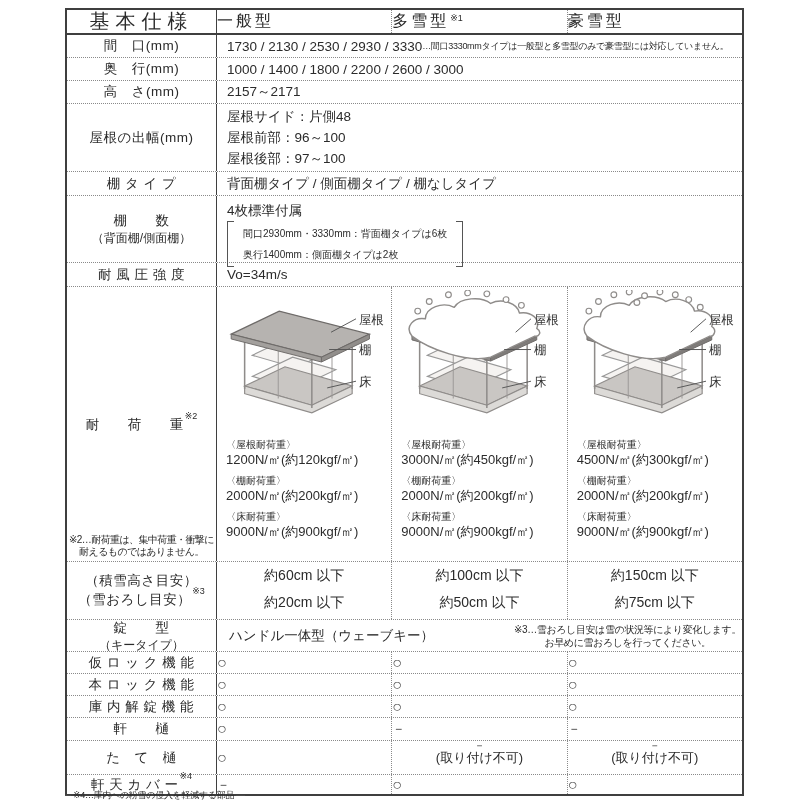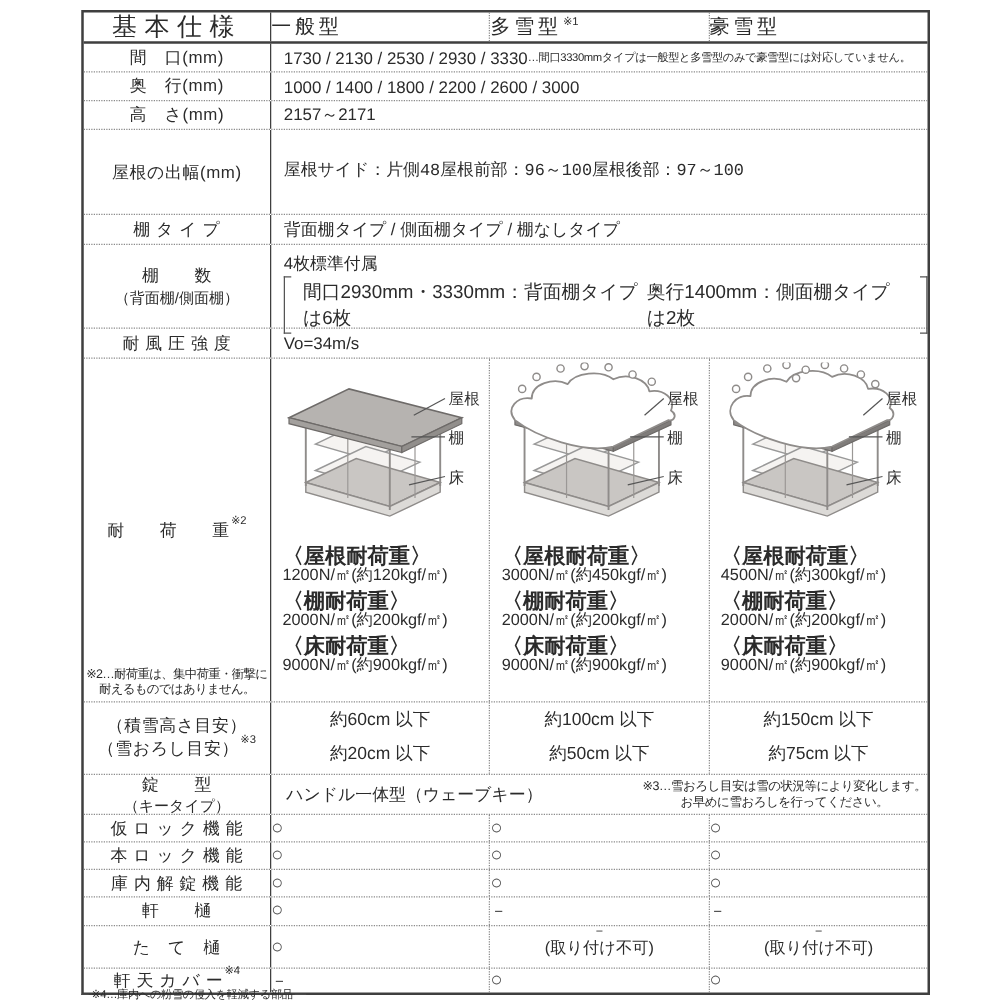--- a/index.html
+++ b/index.html
@@ -15,33 +15,33 @@
   .dc{flex:1 1 0;display:flex;align-items:center;box-sizing:border-box;}
   .dc.dot{border-left:1px dotted #8a8a8a;}
   .spanc{flex:1 1 0;display:flex;align-items:center;padding-left:10px;box-sizing:border-box;}
   .h25{height:25px}.h23{height:23px}.h24{height:24px}.h68{height:68px}.h67{height:67px}
   .h275{height:275px}.h58{height:58px}.h32{height:32px}.h22{height:22px}.h34{height:34px}.h19{height:19px}
   .hdr0{font-size:20px;letter-spacing:6px;}
   .hdrT{font-size:16px;letter-spacing:3px;}
   sup.mark{font-size:9px;letter-spacing:0;position:relative;top:-4px;margin-left:1px;}
   .val{font-size:13.5px;white-space:nowrap;}
   .inline-note{font-size:9px;letter-spacing:-.3px;margin-left:0;white-space:nowrap;color:#2b2b2b;}
-  .vlines{display:flex;flex-direction:row;justify-content:center;font-size:13.5px;line-height:21px;font-family:Liberation Mono, monospace;}
+  .vlines{display:flex;flex-direction:column;justify-content:center;font-size:13.5px;line-height:21px;}
   .lbl2{font-size:12px;letter-spacing:0;line-height:15px;margin-top:1px;}
   .tanasu-wrap{display:flex;flex-direction:column;justify-content:center;margin-top:11px;}
   .tanasu-top{font-size:13.5px;line-height:18px;}
   .bracket-box{display:flex;align-items:stretch;margin-top:1px;}
   .bk{width:7px;border:1.6px solid #555;box-sizing:border-box;}
   .bk.l{border-right:none;}
   .bk.r{border-left:none;}
-  .bracket-lines{padding:2px 9px;font-size:15px;line-height:21px;display:flex;flex-direction:row;justify-content:center;}
+  .bracket-lines{padding:2px 9px;font-size:10px;line-height:21px;display:flex;flex-direction:column;justify-content:center;}
   .loadcell{flex-direction:column;align-items:flex-start;justify-content:flex-start;padding:3px 2px 2px 9px;}
   .loadcell svg{align-self:center;margin-bottom:3px;}
   .load{margin-bottom:5px;}
-  .lt{display:block;font-size:17px;line-height:15px;font-weight:bold;}
+  .lt{display:block;font-size:10px;line-height:15px;}
   .lv{display:block;font-size:13px;line-height:16px;white-space:nowrap;}
   svg text{font-size:13px;fill:#333;}
   .note2{position:absolute;left:1px;right:1px;bottom:3px;font-size:10px;line-height:12px;
          letter-spacing:-.6px;white-space:nowrap;text-align:center;}
   .snowcell{flex-direction:column;font-size:14px;line-height:27px;}
   .jou-val{font-size:13.5px;margin-left:2px;align-self:center;white-space:nowrap;}
   .jou-note{margin-left:auto;text-align:center;font-size:10px;line-height:13px;letter-spacing:-.4px;
             padding-right:1px;white-space:nowrap;}
   .circ{font-size:16px;color:#555;}
   .dash{font-size:13px;color:#333;}

